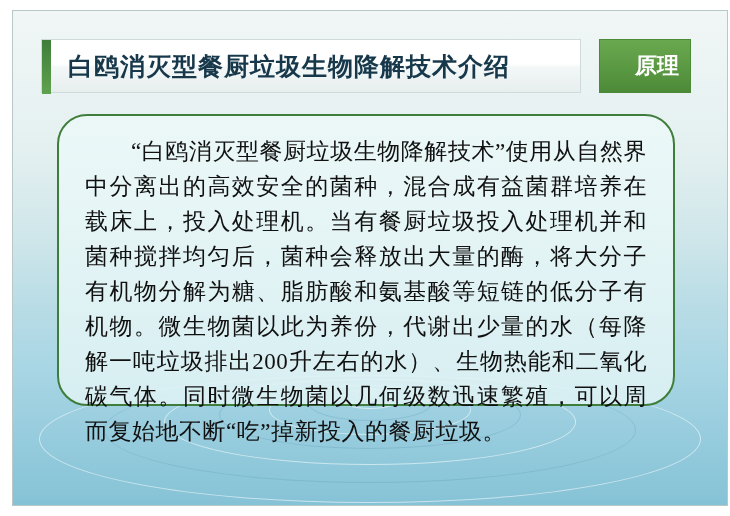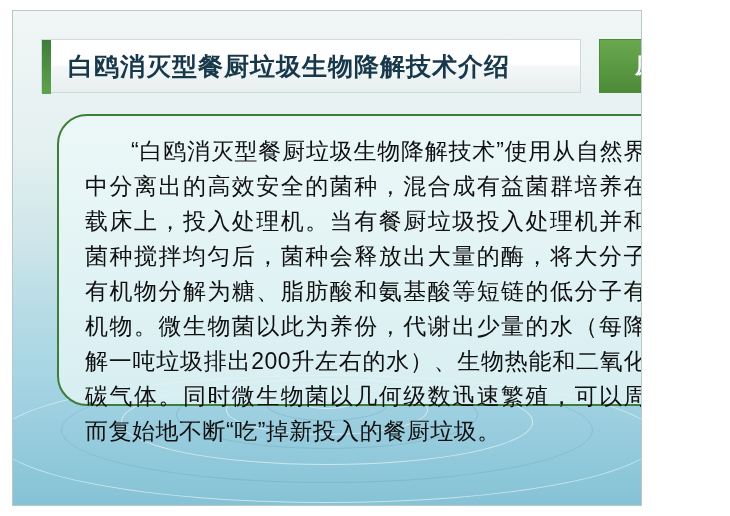--- a/index.html
+++ b/index.html
@@ -11,21 +11,21 @@
     width: 730px;
     height: 516px;
     overflow: hidden;
     font-family: "Liberation Serif", serif;
   }
 
   #slide {
     position: absolute;
     left: 12px;
     top: 10px;
-    width: 630px;
+    width: 716px;
     height: 496px;
     background: linear-gradient(to bottom, #f1f6f6 0%, #e4f0f0 28%, #cfe6ea 46%, #b8dce6 60%, #a9d6e4 72%, #9ccfe0 82%, #8fc8da 92%, #86c2d6 100%);
     border: 1px solid #b9c7c7;
     box-sizing: border-box;
     overflow: hidden;
   }
 
   
   .water {
     position: absolute;
@@ -128,21 +128,21 @@
     background: linear-gradient(to bottom, rgba(236,248,248,0.93), rgba(222,242,244,0.88));
     box-sizing: border-box;
     padding: 18px 26px 14px 26px;
   }
   .panel-text {
     font-size: 23px;
     line-height: 35px;
     color: #111111;
     text-align: justify;
     text-indent: 2em;
-    font-family: Liberation Sans, sans-serif;
+    font-family: Liberation Serif, serif;
     letter-spacing: 0.5px;
     white-space: pre-wrap;
   }
 </style>
 </head>
 <body>
 
 <div id="slide">
 
   <div class="water">

